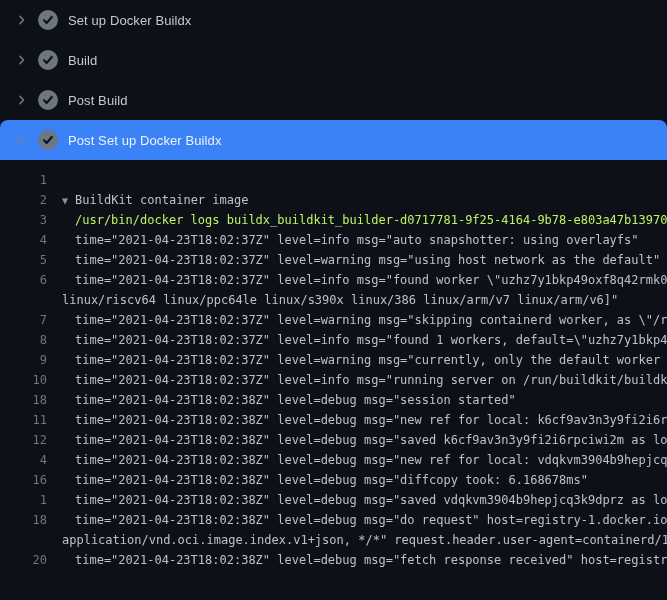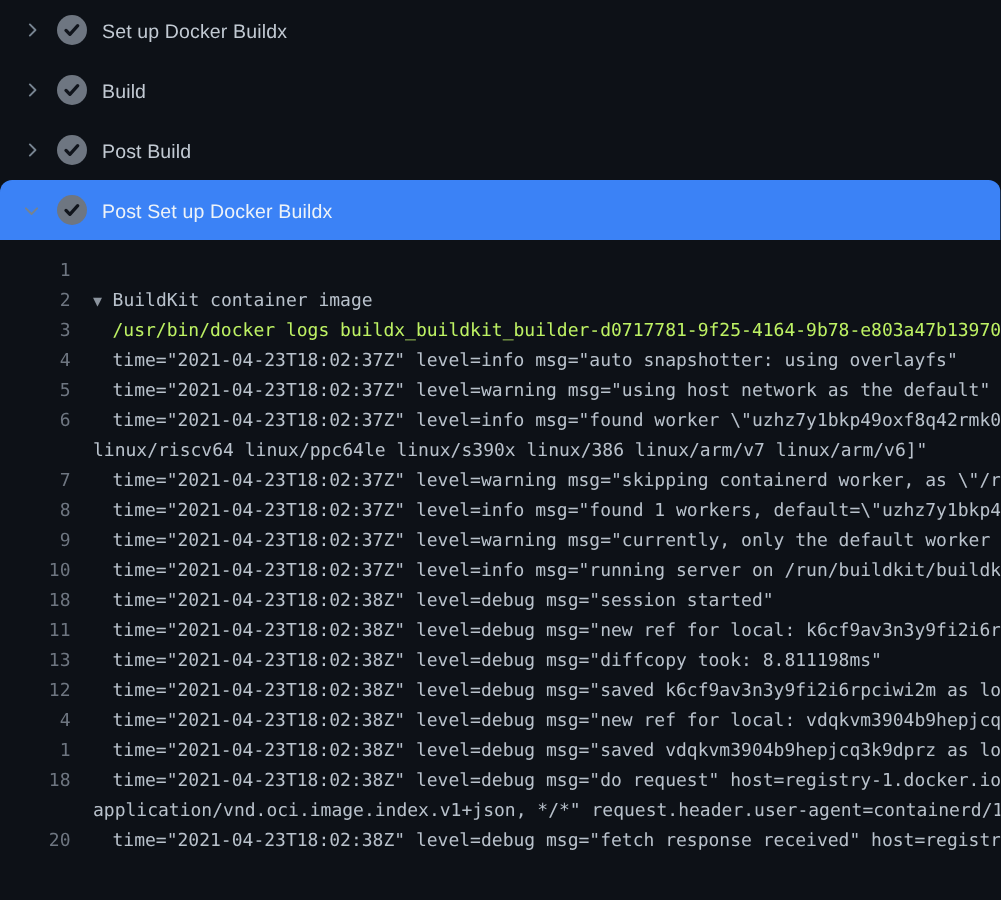--- a/index.html
+++ b/index.html
@@ -110,20 +110,20 @@
     <div class="lrow indent"><span class="lnum">4</span><span class="ltxt">time="2021-04-23T18:02:37Z" level=info msg="auto snapshotter: using overlayfs"</span></div>
     <div class="lrow indent"><span class="lnum">5</span><span class="ltxt">time="2021-04-23T18:02:37Z" level=warning msg="using host network as the default"</span></div>
     <div class="lrow indent"><span class="lnum">6</span><span class="ltxt">time="2021-04-23T18:02:37Z" level=info msg="found worker \"uzhz7y1bkp49oxf8q42rmk0xj</span></div>
     <div class="lrow"><span class="lnum"></span><span class="ltxt">linux/riscv64 linux/ppc64le linux/s390x linux/386 linux/arm/v7 linux/arm/v6]"</span></div>
     <div class="lrow indent"><span class="lnum">7</span><span class="ltxt">time="2021-04-23T18:02:37Z" level=warning msg="skipping containerd worker, as \"/run</span></div>
     <div class="lrow indent"><span class="lnum">8</span><span class="ltxt">time="2021-04-23T18:02:37Z" level=info msg="found 1 workers, default=\"uzhz7y1bkp49o</span></div>
     <div class="lrow indent"><span class="lnum">9</span><span class="ltxt">time="2021-04-23T18:02:37Z" level=warning msg="currently, only the default worker ca</span></div>
     <div class="lrow indent"><span class="lnum">10</span><span class="ltxt">time="2021-04-23T18:02:37Z" level=info msg="running server on /run/buildkit/buildkit</span></div>
     <div class="lrow indent"><span class="lnum">18</span><span class="ltxt">time="2021-04-23T18:02:38Z" level=debug msg="session started"</span></div>
     <div class="lrow indent"><span class="lnum">11</span><span class="ltxt">time="2021-04-23T18:02:38Z" level=debug msg="new ref for local: k6cf9av3n3y9fi2i6rpc</span></div>
-    <div class="lrow indent"><span class="lnum">13</span><span class="ltxt">time="2021-04-23T18:02:38Z" level=debug msg="diffcopy took: 8.811198ms"</span></div>
     <div class="lrow indent"><span class="lnum">12</span><span class="ltxt">time="2021-04-23T18:02:38Z" level=debug msg="saved k6cf9av3n3y9fi2i6rpciwi2m as loca</span></div>
     <div class="lrow indent"><span class="lnum">4</span><span class="ltxt">time="2021-04-23T18:02:38Z" level=debug msg="new ref for local: vdqkvm3904b9hepjcq3k</span></div>
+    <div class="lrow indent"><span class="lnum">16</span><span class="ltxt">time="2021-04-23T18:02:38Z" level=debug msg="diffcopy took: 6.168678ms"</span></div>
     <div class="lrow indent"><span class="lnum">1</span><span class="ltxt">time="2021-04-23T18:02:38Z" level=debug msg="saved vdqkvm3904b9hepjcq3k9dprz as loca</span></div>
     <div class="lrow indent"><span class="lnum">18</span><span class="ltxt">time="2021-04-23T18:02:38Z" level=debug msg="do request" host=registry-1.docker.io r</span></div>
     <div class="lrow"><span class="lnum"></span><span class="ltxt">application/vnd.oci.image.index.v1+json, */*" request.header.user-agent=containerd/1.4</span></div>
     <div class="lrow indent"><span class="lnum">20</span><span class="ltxt">time="2021-04-23T18:02:38Z" level=debug msg="fetch response received" host=registry-</span></div>
   </div>
 
 </body></html>

